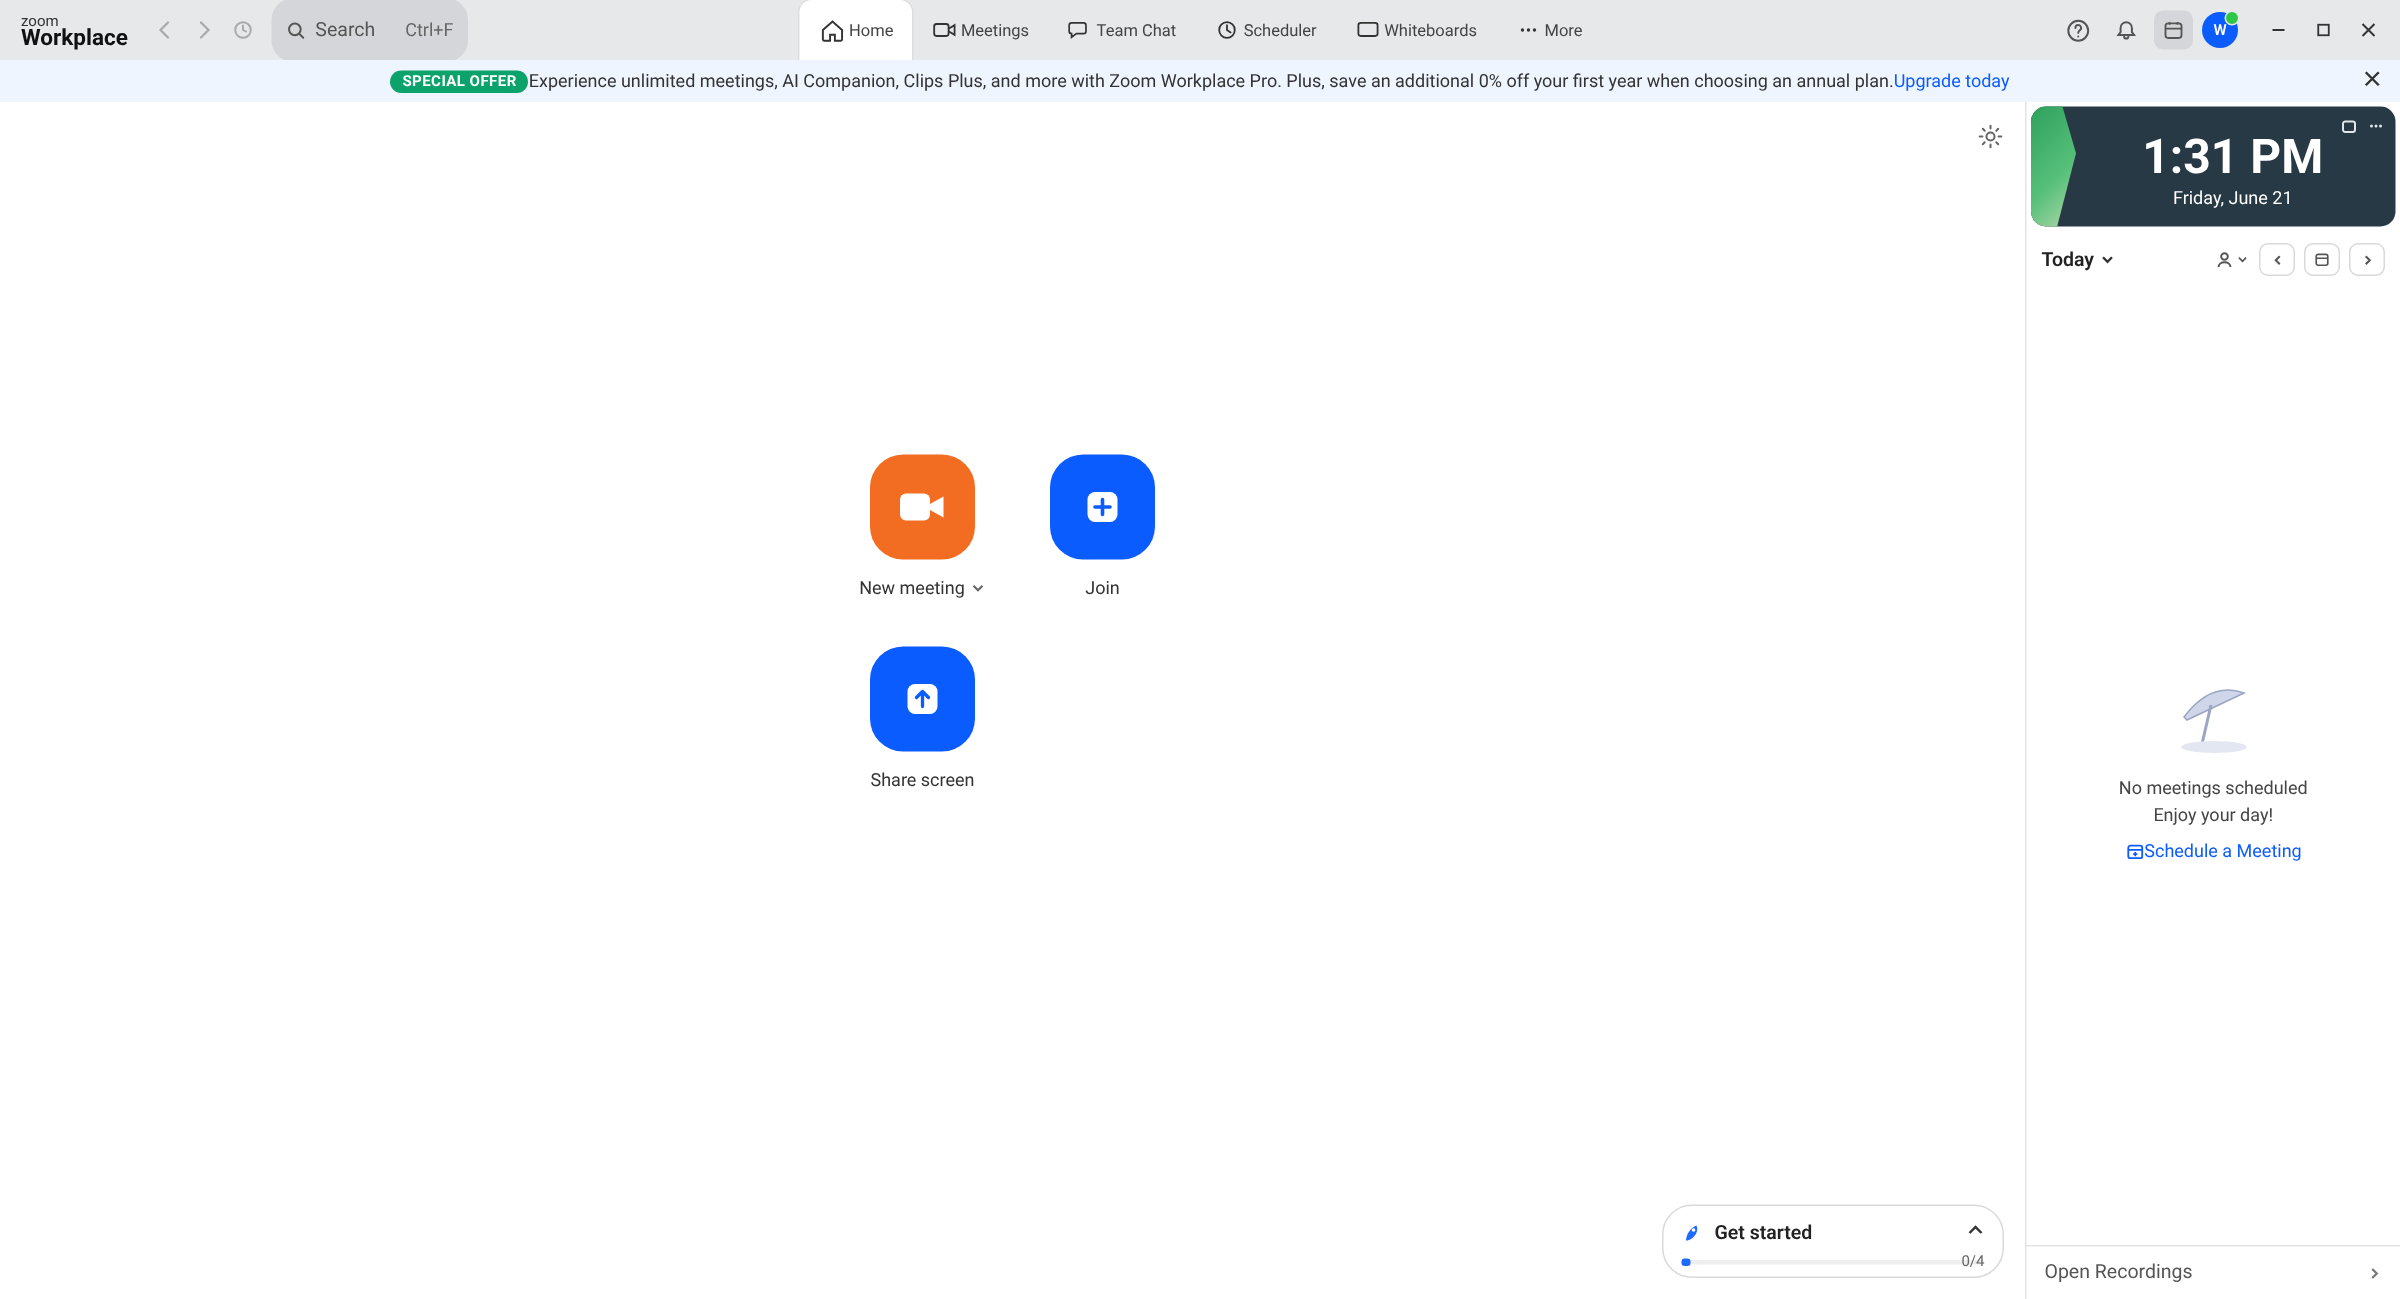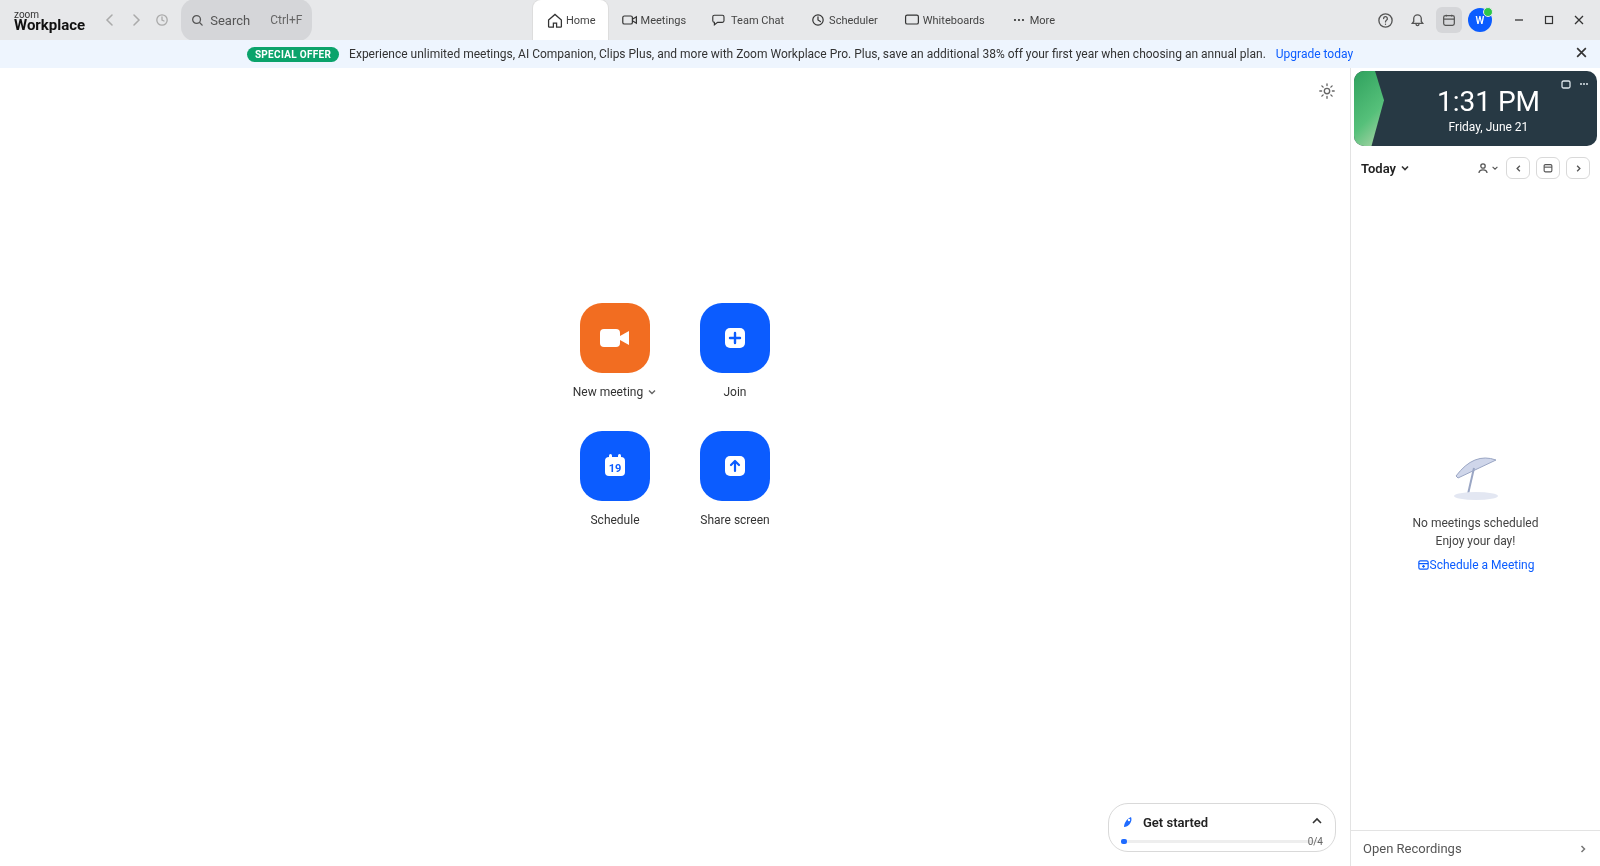--- a/index.html
+++ b/index.html
@@ -12,21 +12,21 @@
 .search{display:flex;align-items:center;background:#d5d6d9;border-radius:14px;height:42px;padding:0 10px;margin-left:6px;color:#555;gap:6px;min-width:110px}
 .search .kbd{margin-left:14px;font-size:12px;color:#666}
 .tabs{position:absolute;left:50%;transform:translateX(-50%);display:flex;height:40px;align-items:stretch}
 .tab{display:flex;flex-direction:row;align-items:center;justify-content:center;padding:0 12px;gap:1px;color:#444;font-size:11px;cursor:pointer;min-width:58px}
 .tab svg{width:20px;height:16px}
 .tab.active{background:#fff;border-radius:8px 8px 0 0;box-shadow:0 -1px 0 #ddd,1px 0 0 #ddd,-1px 0 0 #ddd}
 .rightctrls{margin-left:auto;display:flex;align-items:center;gap:6px}
 .avatar{width:24px;height:24px;border-radius:50%;background:#0b5cff;color:#fff;display:flex;align-items:center;justify-content:center;font-size:10px;font-weight:600;position:relative}
 .avatar::after{content:"";position:absolute;top:-1px;right:-1px;width:8px;height:8px;background:#2ec748;border-radius:50%;border:1.5px solid #e7e8ea}
 .winbtns{display:flex;gap:4px;margin-left:8px}
-.banner{height:28px;background:#eef5fe;display:flex;align-items:center;justify-content:center;font-size:12px;color:#333;position:relative;gap:10px}
+.banner{height:28px;background:#eef5fe;display:flex;align-items:center;justify-content:center;font-size:12px;color:#333;position:relative;}
 .badge{background:#0ba36b;color:#fff;font-size:10px;font-weight:700;padding:2px 8px;border-radius:10px;letter-spacing:.3px}
 .banner a{color:#0b5cff;text-decoration:none}
 .banner .close{position:absolute;right:12px;top:6px;color:#444;cursor:pointer}
 .app{display:flex;height:798px}
 .main{flex:1;position:relative;background:#fff}
 .gear{position:absolute;top:14px;right:14px;color:#666;cursor:pointer}
 .actions{position:absolute;left:50%;top:50%;transform:translate(-50%,-50%);display:grid;grid-template-columns:repeat(2,120px);grid-template-rows:repeat(2,120px);gap:8px 0;margin-top:-40px}
 .action{display:flex;flex-direction:column;align-items:center;gap:12px}
 .tile{width:70px;height:70px;border-radius:22px;display:flex;align-items:center;justify-content:center;cursor:pointer}
 .tile.orange{background:#f26d21}
@@ -34,21 +34,21 @@
 .action .lbl{font-size:12px;color:#333;display:flex;align-items:center;gap:4px}
 .getstarted{position:absolute;bottom:14px;right:14px;width:228px;border:1px solid #d9d9d9;border-radius:20px;padding:10px 12px 8px;background:#fff}
 .getstarted .hd{display:flex;align-items:center;gap:6px;font-weight:600;color:#222}
 .getstarted .chev{margin-left:auto;color:#444}
 .progress{height:3px;background:#eee;border-radius:2px;margin-top:10px;position:relative}
 .progress::before{content:"";position:absolute;left:0;top:-1px;width:6px;height:5px;background:#1f6bff;border-radius:2px}
 .progress .cnt{position:absolute;right:0;top:-4px;font-size:10px;color:#666}
 .sidebar{width:250px;border-left:1px solid #e3e3e3;display:flex;flex-direction:column}
 .clock{background:#273944;color:#fff;border-radius:10px;margin:3px;padding:14px 10px 12px 36px;position:relative;overflow:hidden}
 .clock .leaf{position:absolute;left:-4px;top:-4px;bottom:-4px;width:34px;background:linear-gradient(135deg,#2a9d5a 0%,#56c07a 60%,#bcd9b0 100%);clip-path:polygon(0 0,70% 0,100% 40%,60% 100%,0 100%)}
-.clock .time{font-size:28px;font-weight:400;text-align:center}
+.clock .time{font-size:32px;font-weight:700;text-align:center}
 .clock .date{font-size:12px;text-align:center;margin-top:2px}
 .clock .tools{position:absolute;top:6px;right:6px;display:flex;gap:4px;color:#dfe7ec}
 .connectmsg{background:#fff8e8;font-size:11.5px;color:#444;padding:8px 10px;line-height:1.45}
 .connectmsg a{color:#0b5cff;text-decoration:none}
 .calbar{display:flex;align-items:center;padding:8px 10px;gap:6px}
 .calbar .today{font-weight:600;font-size:13px;display:flex;align-items:center;gap:4px}
 .calbar .grow{flex:1}
 .minibtn{border:1px solid #d9d9d9;border-radius:6px;height:22px;min-width:24px;display:flex;align-items:center;justify-content:center;color:#555;cursor:pointer;font-size:12px;background:#fff}
 .empty{flex:1;display:flex;flex-direction:column;align-items:center;justify-content:center;gap:4px;color:#444;font-size:12px}
 .umbrella{color:#b5bed8;margin-bottom:10px}
@@ -167,21 +167,21 @@
           <svg width="12" height="12" viewBox="0 0 12 12">
             <path d="M2 2l8 8M10 2 2 10" stroke="#333" stroke-width="1.3"></path>
           </svg>
         </div>
     </div>
   </div>
 </div>
 
 <div class="banner">
   <span class="badge">SPECIAL OFFER</span>
-  <span>Experience unlimited meetings, AI Companion, Clips Plus, and more with Zoom Workplace Pro. Plus, save an additional 38% off your first year when choosing an annual plan.</span>
+  <span>Experience unlimited meetings, AI Companion, Clips Plus, and more with Zoom Workplace Pro. Plus, save an additional 0% off your first year when choosing an annual plan.</span>
   <a href="#">Upgrade today</a>
   <span class="close"><svg width="13" height="13" viewBox="0 0 12 12">
         <path d="M2 2l8 8M10 2 2 10" stroke="#333" stroke-width="1.5"></path>
       </svg></span>
 </div>
 
 <div class="app">
 
   <div class="main">
     <div class="gear">
@@ -208,33 +208,20 @@
       </div>
       <div class="action">
         <div class="tile blue">
           <svg width="28" height="28" viewBox="0 0 28 28">
               <rect x="4" y="4" width="20" height="20" rx="5" fill="#fff"></rect>
               <path d="M14 9v10M9 14h10" stroke="#0b5cff" stroke-width="2.4" stroke-linecap="round"></path>
             </svg>
         </div>
         <div class="lbl">
             <span>Join</span>
-          </div>
-      </div>
-      <div class="action">
-        <div class="tile blue">
-          <svg width="30" height="30" viewBox="0 0 30 30">
-              <rect x="5" y="6" width="20" height="19" rx="4" fill="#fff"></rect>
-              <rect x="9" y="3" width="3" height="6" rx="1.5" fill="#fff"></rect>
-              <rect x="18" y="3" width="3" height="6" rx="1.5" fill="#fff"></rect>
-              <text x="15" y="21" text-anchor="middle" font-size="11" font-weight="700" fill="#0b5cff" font-family="Arial">19</text>
-            </svg>
-        </div>
-        <div class="lbl">
-            <span>Schedule</span>
           </div>
       </div>
       <div class="action">
         <div class="tile blue">
           <svg width="28" height="28" viewBox="0 0 28 28">
               <rect x="4" y="4" width="20" height="20" rx="5" fill="#fff"></rect>
               <path d="M14 19V9M10 13l4-4 4 4" stroke="#0b5cff" fill="none" stroke-width="2.2" stroke-linecap="round" stroke-linejoin="round"></path>
             </svg>
         </div>
         <div class="lbl">

